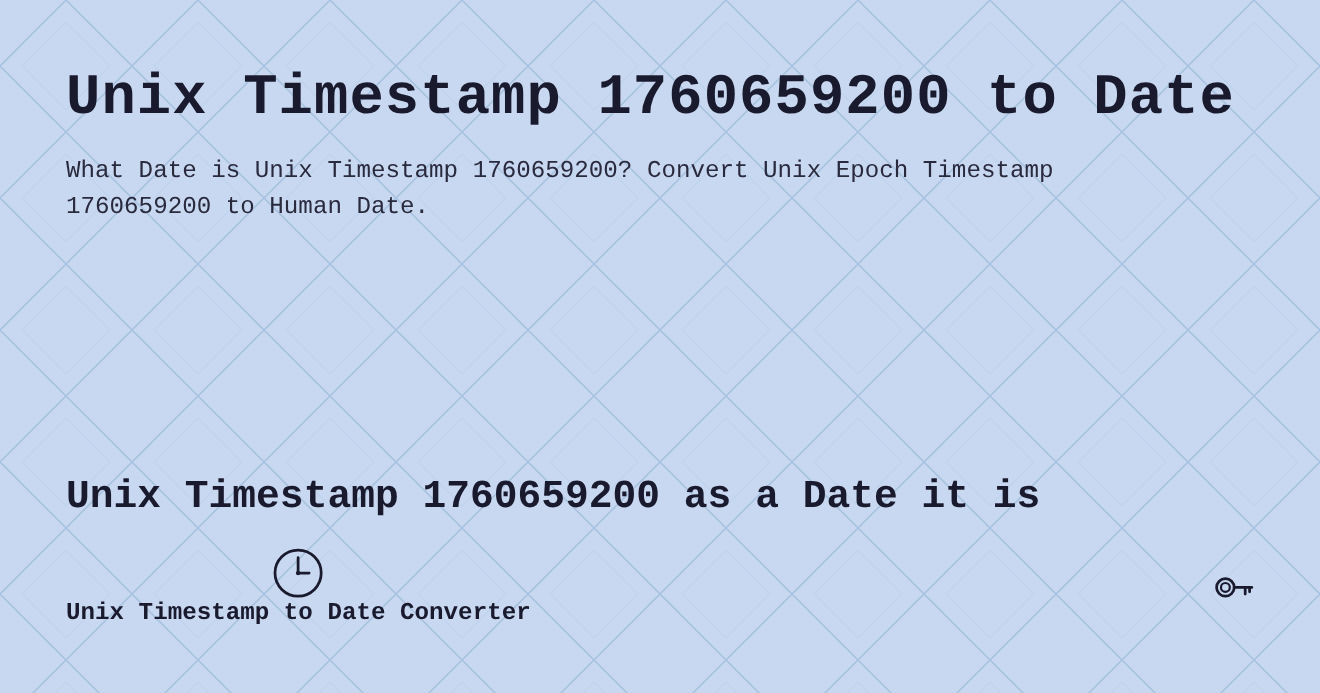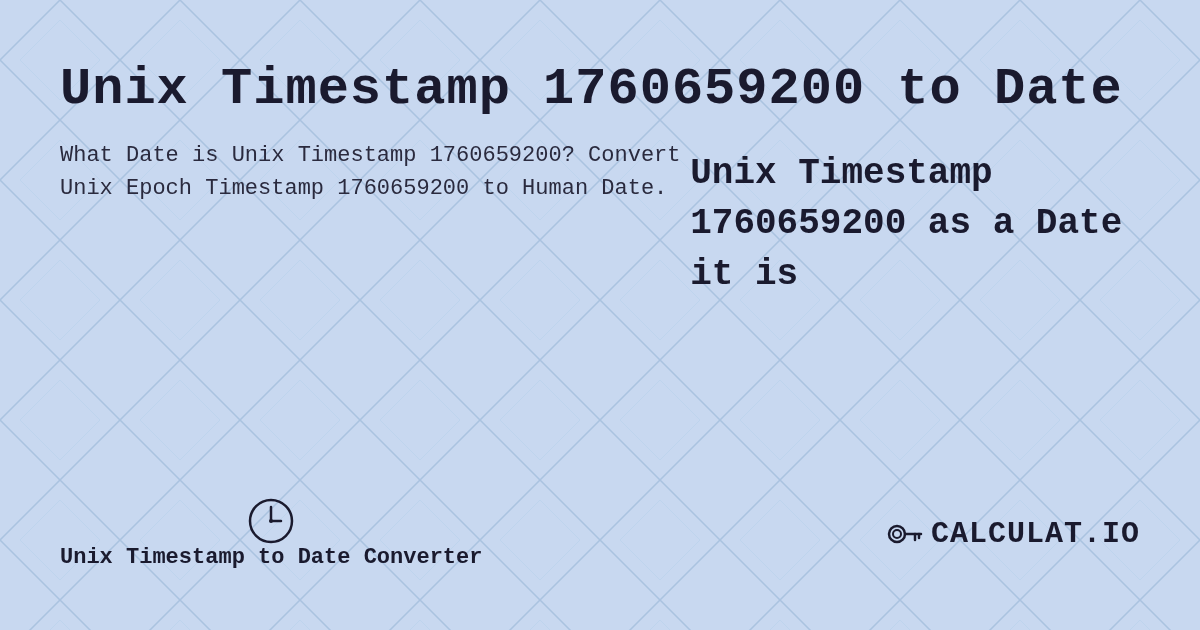--- a/index.html
+++ b/index.html
@@ -114,21 +114,21 @@
       letter-spacing: 1px;
     }
 
     .top-section {
       flex: 0 0 auto;
     }
 
     .middle-section {
       flex: 1 1 auto;
       display: flex;
-      flex-direction: row;
+      flex-direction: column;
       justify-content: space-between;
     }
   </style>
 </head>
 <body>
 
 <svg class="bg-pattern" xmlns="http://www.w3.org/2000/svg">
   <defs>
     <pattern id="diamond-pattern" x="0" y="0" width="120" height="120" patternUnits="userSpaceOnUse">
 
@@ -176,16 +176,15 @@
     <div class="logo-area">
 
       <svg class="logo-icon" viewBox="0 0 40 40" xmlns="http://www.w3.org/2000/svg">
 
         <circle cx="14" cy="20" r="8" fill="none" stroke="#1a1a2e" stroke-width="2.5"></circle>
         <circle cx="14" cy="20" r="4" fill="none" stroke="#1a1a2e" stroke-width="2"></circle>
         <line x1="22" y1="20" x2="38" y2="20" stroke="#1a1a2e" stroke-width="2.5" stroke-linecap="round"></line>
         <line x1="32" y1="20" x2="32" y2="26" stroke="#1a1a2e" stroke-width="2.5" stroke-linecap="round"></line>
         <line x1="36" y1="20" x2="36" y2="24" stroke="#1a1a2e" stroke-width="2.5" stroke-linecap="round"></line>
       </svg>
-      <span class="logo-text">CALCULAT.IO</span>
     </div>
   </div>
 </div>
 
 </body></html>

